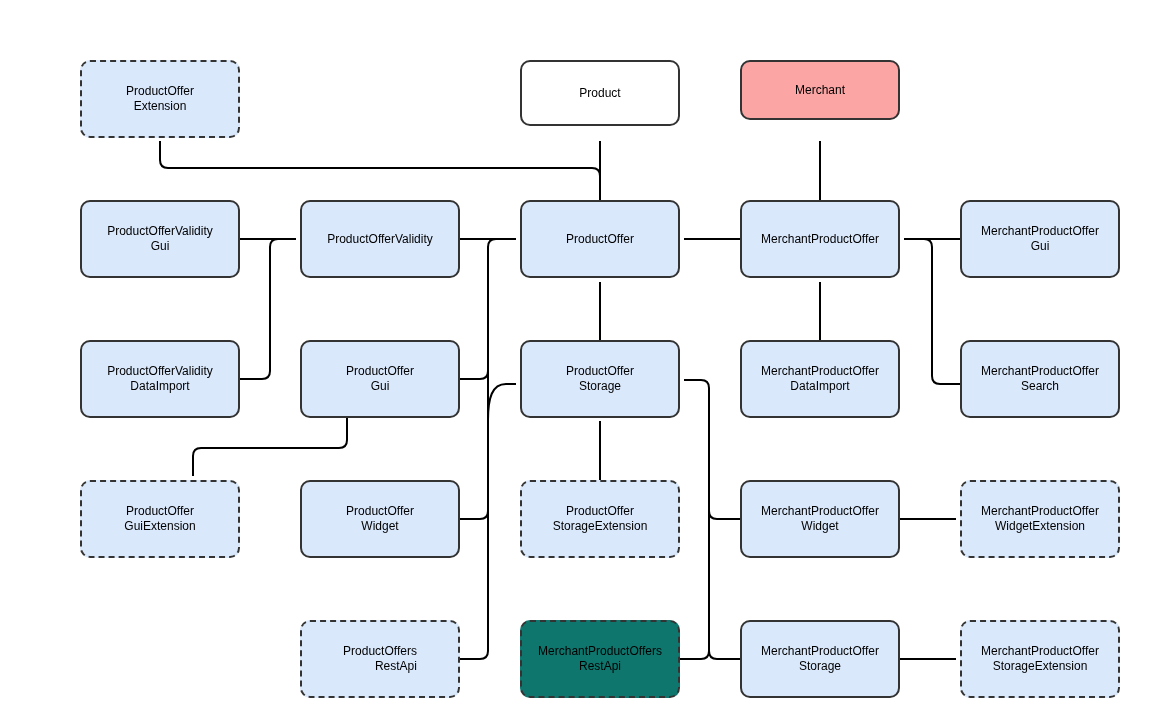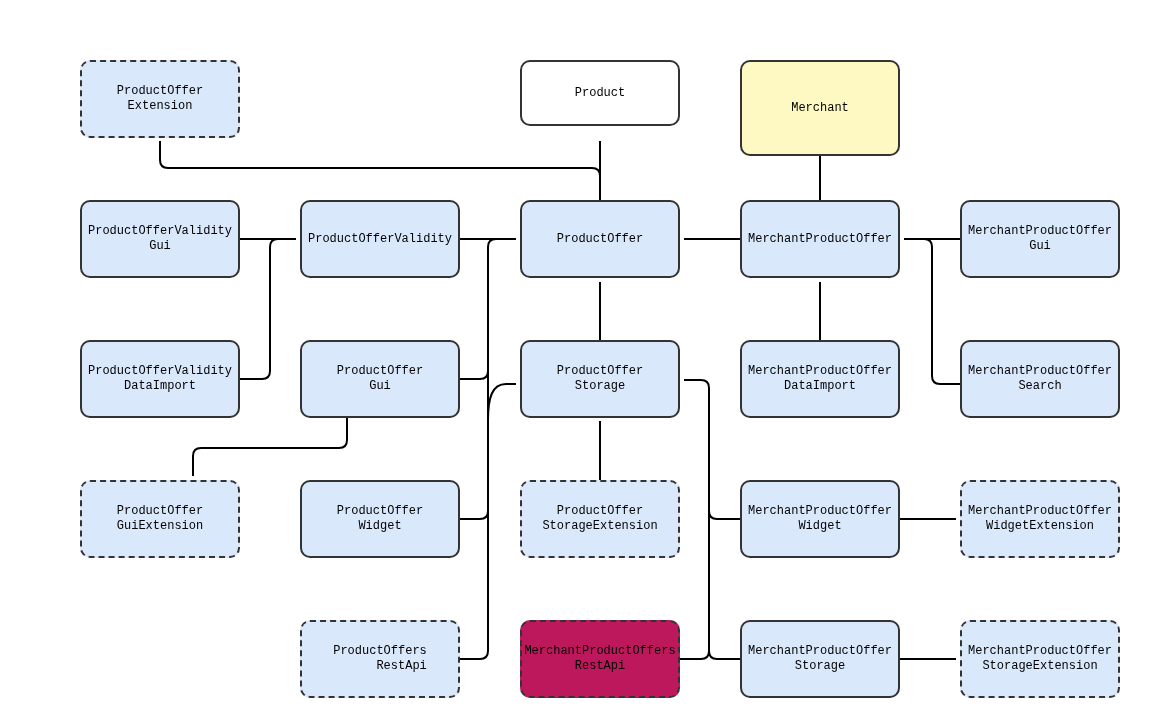--- a/index.html
+++ b/index.html
@@ -6,21 +6,21 @@
     margin: 0;
     padding: 0;
     background: #ffffff;
   }
   #diagram-canvas {
     position: relative;
     width: 1155px;
     height: 719px;
     background: #ffffff;
     overflow: hidden;
-    font-family: Liberation Mono, monospace;
+    font-family: Liberation Sans, sans-serif;
   }
   #edge-layer {
     position: absolute;
     left: 0;
     top: 0;
     width: 1155px;
     height: 719px;
   }
   #edge-layer path {
     fill: none;
@@ -76,21 +76,21 @@
         <path d="M 740 519 H 717 Q 709 519 709 511" stroke="#000000"></path>
         <path d="M 709 655 V 388 Q 709 380 701 380 H 684" stroke="#000000" marker-end="url(#arrowhead)"></path>
         <path d="M 900 519 H 956" stroke="#000000" marker-end="url(#arrowhead)"></path>
         <path d="M 900 659 H 956" stroke="#000000" marker-end="url(#arrowhead)"></path>
       </g>
   </svg>
   <div id="node-layer">
       <div class="node dashed" style="left: 80px; top: 60px; width: 160px; height: 78px; color: rgb(0, 0, 0); background: rgb(218, 232, 252); border-width: 2px; border-color: rgb(51, 51, 51);">ProductOffer
 Extension</div>
       <div class="node plain" style="left: 520px; top: 60px; width: 160px; height: 66px; color: rgb(0, 0, 0); background: rgb(255, 255, 255); border-width: 2px; border-color: rgb(51, 51, 51);">Product</div>
-      <div class="node plain" style="left: 740px; top: 60px; width: 160px; height: 96px; color: rgb(0, 0, 0); background: #fef9c3; border-width: 2px; border-color: rgb(51, 51, 51);">Merchant</div>
+      <div class="node plain" style="left: 740px; top: 60px; width: 160px; height: 60px; color: rgb(0, 0, 0); background: #fca5a5; border-width: 2px; border-color: rgb(51, 51, 51);">Merchant</div>
       <div class="node solid" style="left: 80px; top: 200px; width: 160px; height: 78px; color: rgb(0, 0, 0); background: rgb(218, 232, 252); border-width: 2px; border-color: rgb(51, 51, 51);">ProductOfferValidity
 Gui</div>
       <div class="node solid" style="left: 300px; top: 200px; width: 160px; height: 78px; color: rgb(0, 0, 0); background: rgb(218, 232, 252); border-width: 2px; border-color: rgb(51, 51, 51);">ProductOfferValidity</div>
       <div class="node solid" style="left: 520px; top: 200px; width: 160px; height: 78px; color: rgb(0, 0, 0); background: rgb(218, 232, 252); border-width: 2px; border-color: rgb(51, 51, 51);">ProductOffer</div>
       <div class="node solid" style="left: 740px; top: 200px; width: 160px; height: 78px; color: rgb(0, 0, 0); background: rgb(218, 232, 252); border-width: 2px; border-color: rgb(51, 51, 51);">MerchantProductOffer</div>
       <div class="node solid" style="left: 960px; top: 200px; width: 160px; height: 78px; color: rgb(0, 0, 0); background: rgb(218, 232, 252); border-width: 2px; border-color: rgb(51, 51, 51);">MerchantProductOffer
 Gui</div>
       <div class="node solid" style="left: 80px; top: 340px; width: 160px; height: 78px; color: rgb(0, 0, 0); background: rgb(218, 232, 252); border-width: 2px; border-color: rgb(51, 51, 51);">ProductOfferValidity
 DataImport</div>
       <div class="node solid" style="left: 300px; top: 340px; width: 160px; height: 78px; color: rgb(0, 0, 0); background: rgb(218, 232, 252); border-width: 2px; border-color: rgb(51, 51, 51);">ProductOffer
@@ -106,20 +106,20 @@
       <div class="node solid" style="left: 300px; top: 480px; width: 160px; height: 78px; color: rgb(0, 0, 0); background: rgb(218, 232, 252); border-width: 2px; border-color: rgb(51, 51, 51);">ProductOffer
 Widget</div>
       <div class="node dashed" style="left: 520px; top: 480px; width: 160px; height: 78px; color: rgb(0, 0, 0); background: rgb(218, 232, 252); border-width: 2px; border-color: rgb(51, 51, 51);">ProductOffer
 StorageExtension</div>
       <div class="node solid" style="left: 740px; top: 480px; width: 160px; height: 78px; color: rgb(0, 0, 0); background: rgb(218, 232, 252); border-width: 2px; border-color: rgb(51, 51, 51);">MerchantProductOffer
 Widget</div>
       <div class="node dashed" style="left: 960px; top: 480px; width: 160px; height: 78px; color: rgb(0, 0, 0); background: rgb(218, 232, 252); border-width: 2px; border-color: rgb(51, 51, 51);">MerchantProductOffer
 WidgetExtension</div>
       <div class="node dashed" style="left: 300px; top: 620px; width: 160px; height: 78px; color: rgb(0, 0, 0); background: rgb(218, 232, 252); border-width: 2px; border-color: rgb(51, 51, 51); text-align: right;">ProductOffers
 RestApi</div>
-      <div class="node dashed" style="left: 520px; top: 620px; width: 160px; height: 78px; color: rgb(0, 0, 0); background: #be185d; border-width: 2px; border-color: rgb(51, 51, 51);">MerchantProductOffers
+      <div class="node dashed" style="left: 520px; top: 620px; width: 160px; height: 78px; color: rgb(0, 0, 0); background: #0f766e; border-width: 2px; border-color: rgb(51, 51, 51);">MerchantProductOffers
 RestApi</div>
       <div class="node solid" style="left: 740px; top: 620px; width: 160px; height: 78px; color: rgb(0, 0, 0); background: rgb(218, 232, 252); border-width: 2px; border-color: rgb(51, 51, 51);">MerchantProductOffer
 Storage</div>
       <div class="node dashed" style="left: 960px; top: 620px; width: 160px; height: 78px; color: rgb(0, 0, 0); background: rgb(218, 232, 252); border-width: 2px; border-color: rgb(51, 51, 51);">MerchantProductOffer
 StorageExtension</div>
     </div>
 </div>
 
 </body></html>

